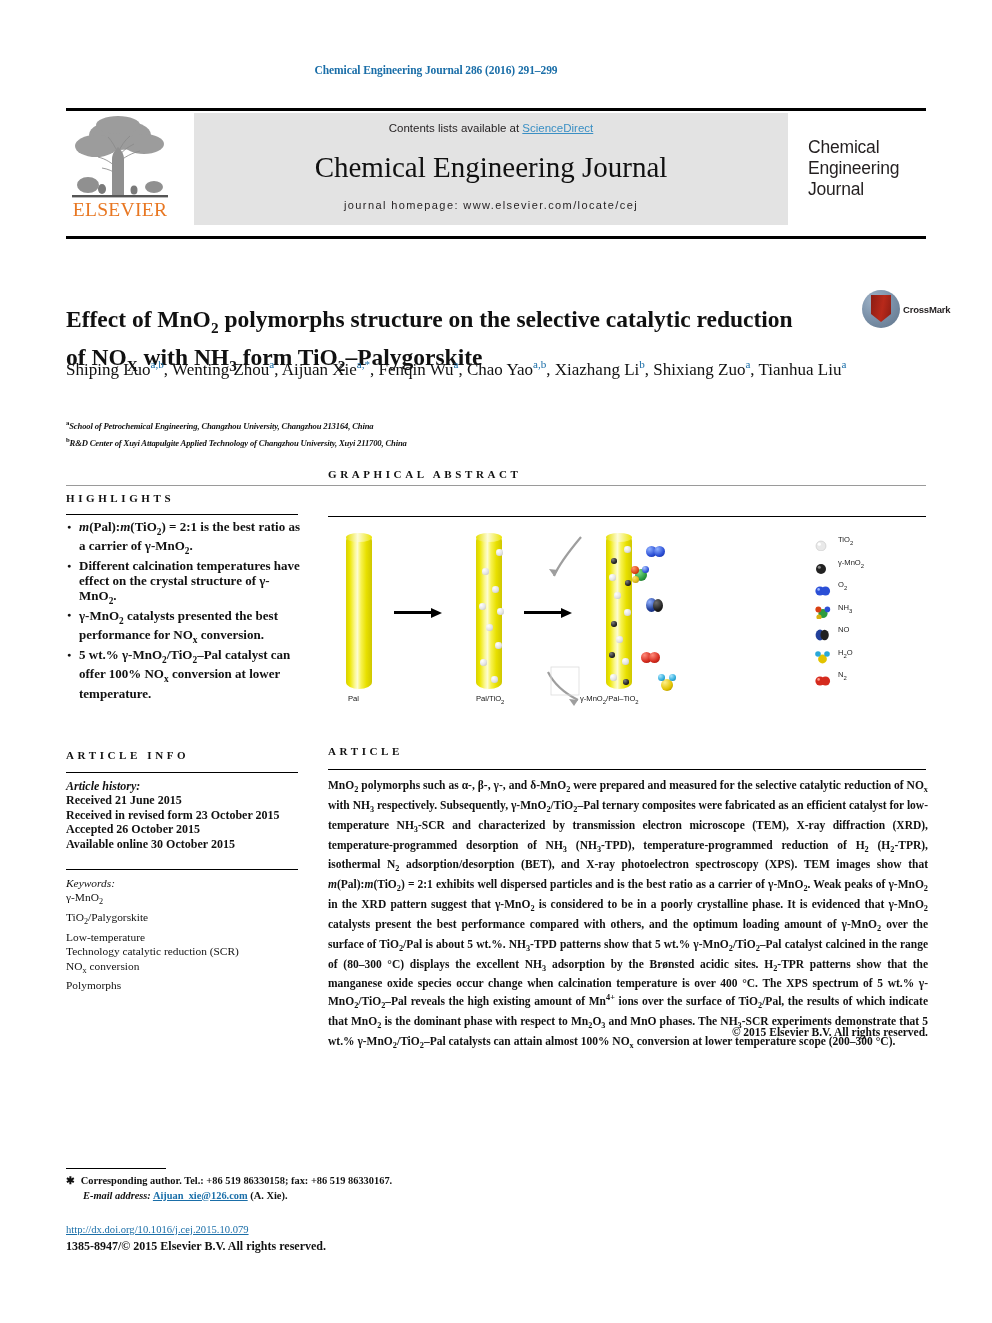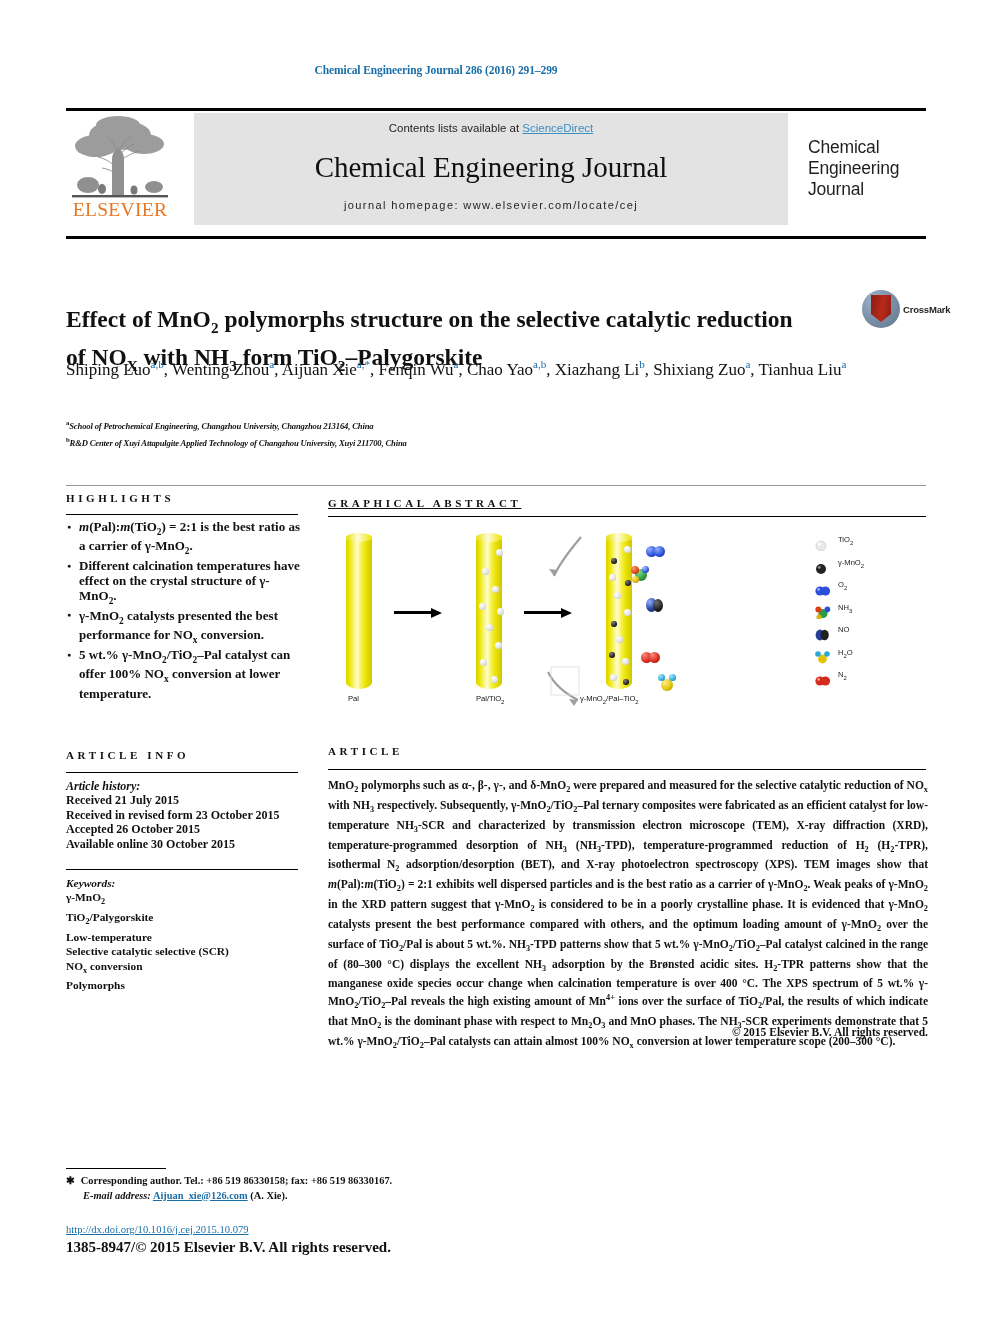--- a/index.html
+++ b/index.html
@@ -254,30 +254,30 @@
     left: 66px; top: 869px;
     width: 232px; height: 1.4px;
     background: #000;
   }
   .kw-body {
     position: absolute;
     left: 66px; top: 876px;
     width: 238px;
     font-size: 11.4px;
     line-height: 14.4px;
-    font-weight: bold;
+    font-weight: normal;
     color: #111;
   }
   .kw-body .ital { font-style: italic; }
   .kw-body sub { font-size: 0.72em; }
 
   
   .ga-head {
     position: absolute;
-    left: 328px; top: 497px; text-decoration: underline;
+    left: 328px; top: 468px;
   }
   .ga-rule {
     position: absolute;
     left: 328px; top: 516px;
     width: 598px; height: 1.4px;
     background: #000;
   }
   .ga-fig {
     position: absolute;
     left: 328px; top: 524px;
@@ -419,21 +419,21 @@
   .fn-indent { padding-left: 17px; }
   .doi {
     position: absolute;
     left: 66px; top: 1224px;
     font-size: 10.6px;
     color: #1a6ea8;
   }
   .issn {
     position: absolute;
     left: 66px; top: 1239px;
-    font-size: 15px;
+    font-size: 12px;
     font-weight: bold;
     color: #111;
   }
 </style>
 </head>
 <body>
 
 <div class="page">
 
   <div class="runhead">Chemical Engineering Journal 286 (2016) 291–299</div>
@@ -515,32 +515,32 @@
       <li>Different calcination temperatures have effect on the crystal structure of γ-MnO<sub>2</sub>.</li>
       <li>γ-MnO<sub>2</sub> catalysts presented the best performance for NO<sub>x</sub> conversion.</li>
       <li>5 wt.% γ-MnO<sub>2</sub>/TiO<sub>2</sub>–Pal catalyst can offer 100% NO<sub>x</sub> conversion at lower temperature.</li>
     </ul>
   </div>
 
   <div class="sec-head ai-head">ARTICLE INFO</div>
   <div class="ai-rule"></div>
   <div class="ai-body">
     <div class="ital">Article history:</div>
-    <div>Received 21 July 2015</div>
+    <div>Received 21 June 2015</div>
     <div>Received in revised form 23 October 2015</div>
     <div>Accepted 26 October 2015</div>
     <div>Available online 30 October 2015</div>
   </div>
   <div class="ai-rule2"></div>
   <div class="kw-body">
     <div class="ital">Keywords:</div>
     <div>γ-MnO<sub>2</sub></div>
     <div>TiO<sub>2</sub>/Palygorskite</div>
     <div>Low-temperature</div>
-    <div>Selective catalytic selective (SCR)</div>
+    <div>Technology catalytic reduction (SCR)</div>
     <div>NO<sub>x</sub> conversion</div>
     <div>Polymorphs</div>
   </div>
 
   <div class="sec-head ga-head">GRAPHICAL ABSTRACT</div>
   <div class="ga-rule"></div>
 
   <div class="ga-fig">
 
     <svg width="598" height="182" style="position:absolute;left:0;top:0">

